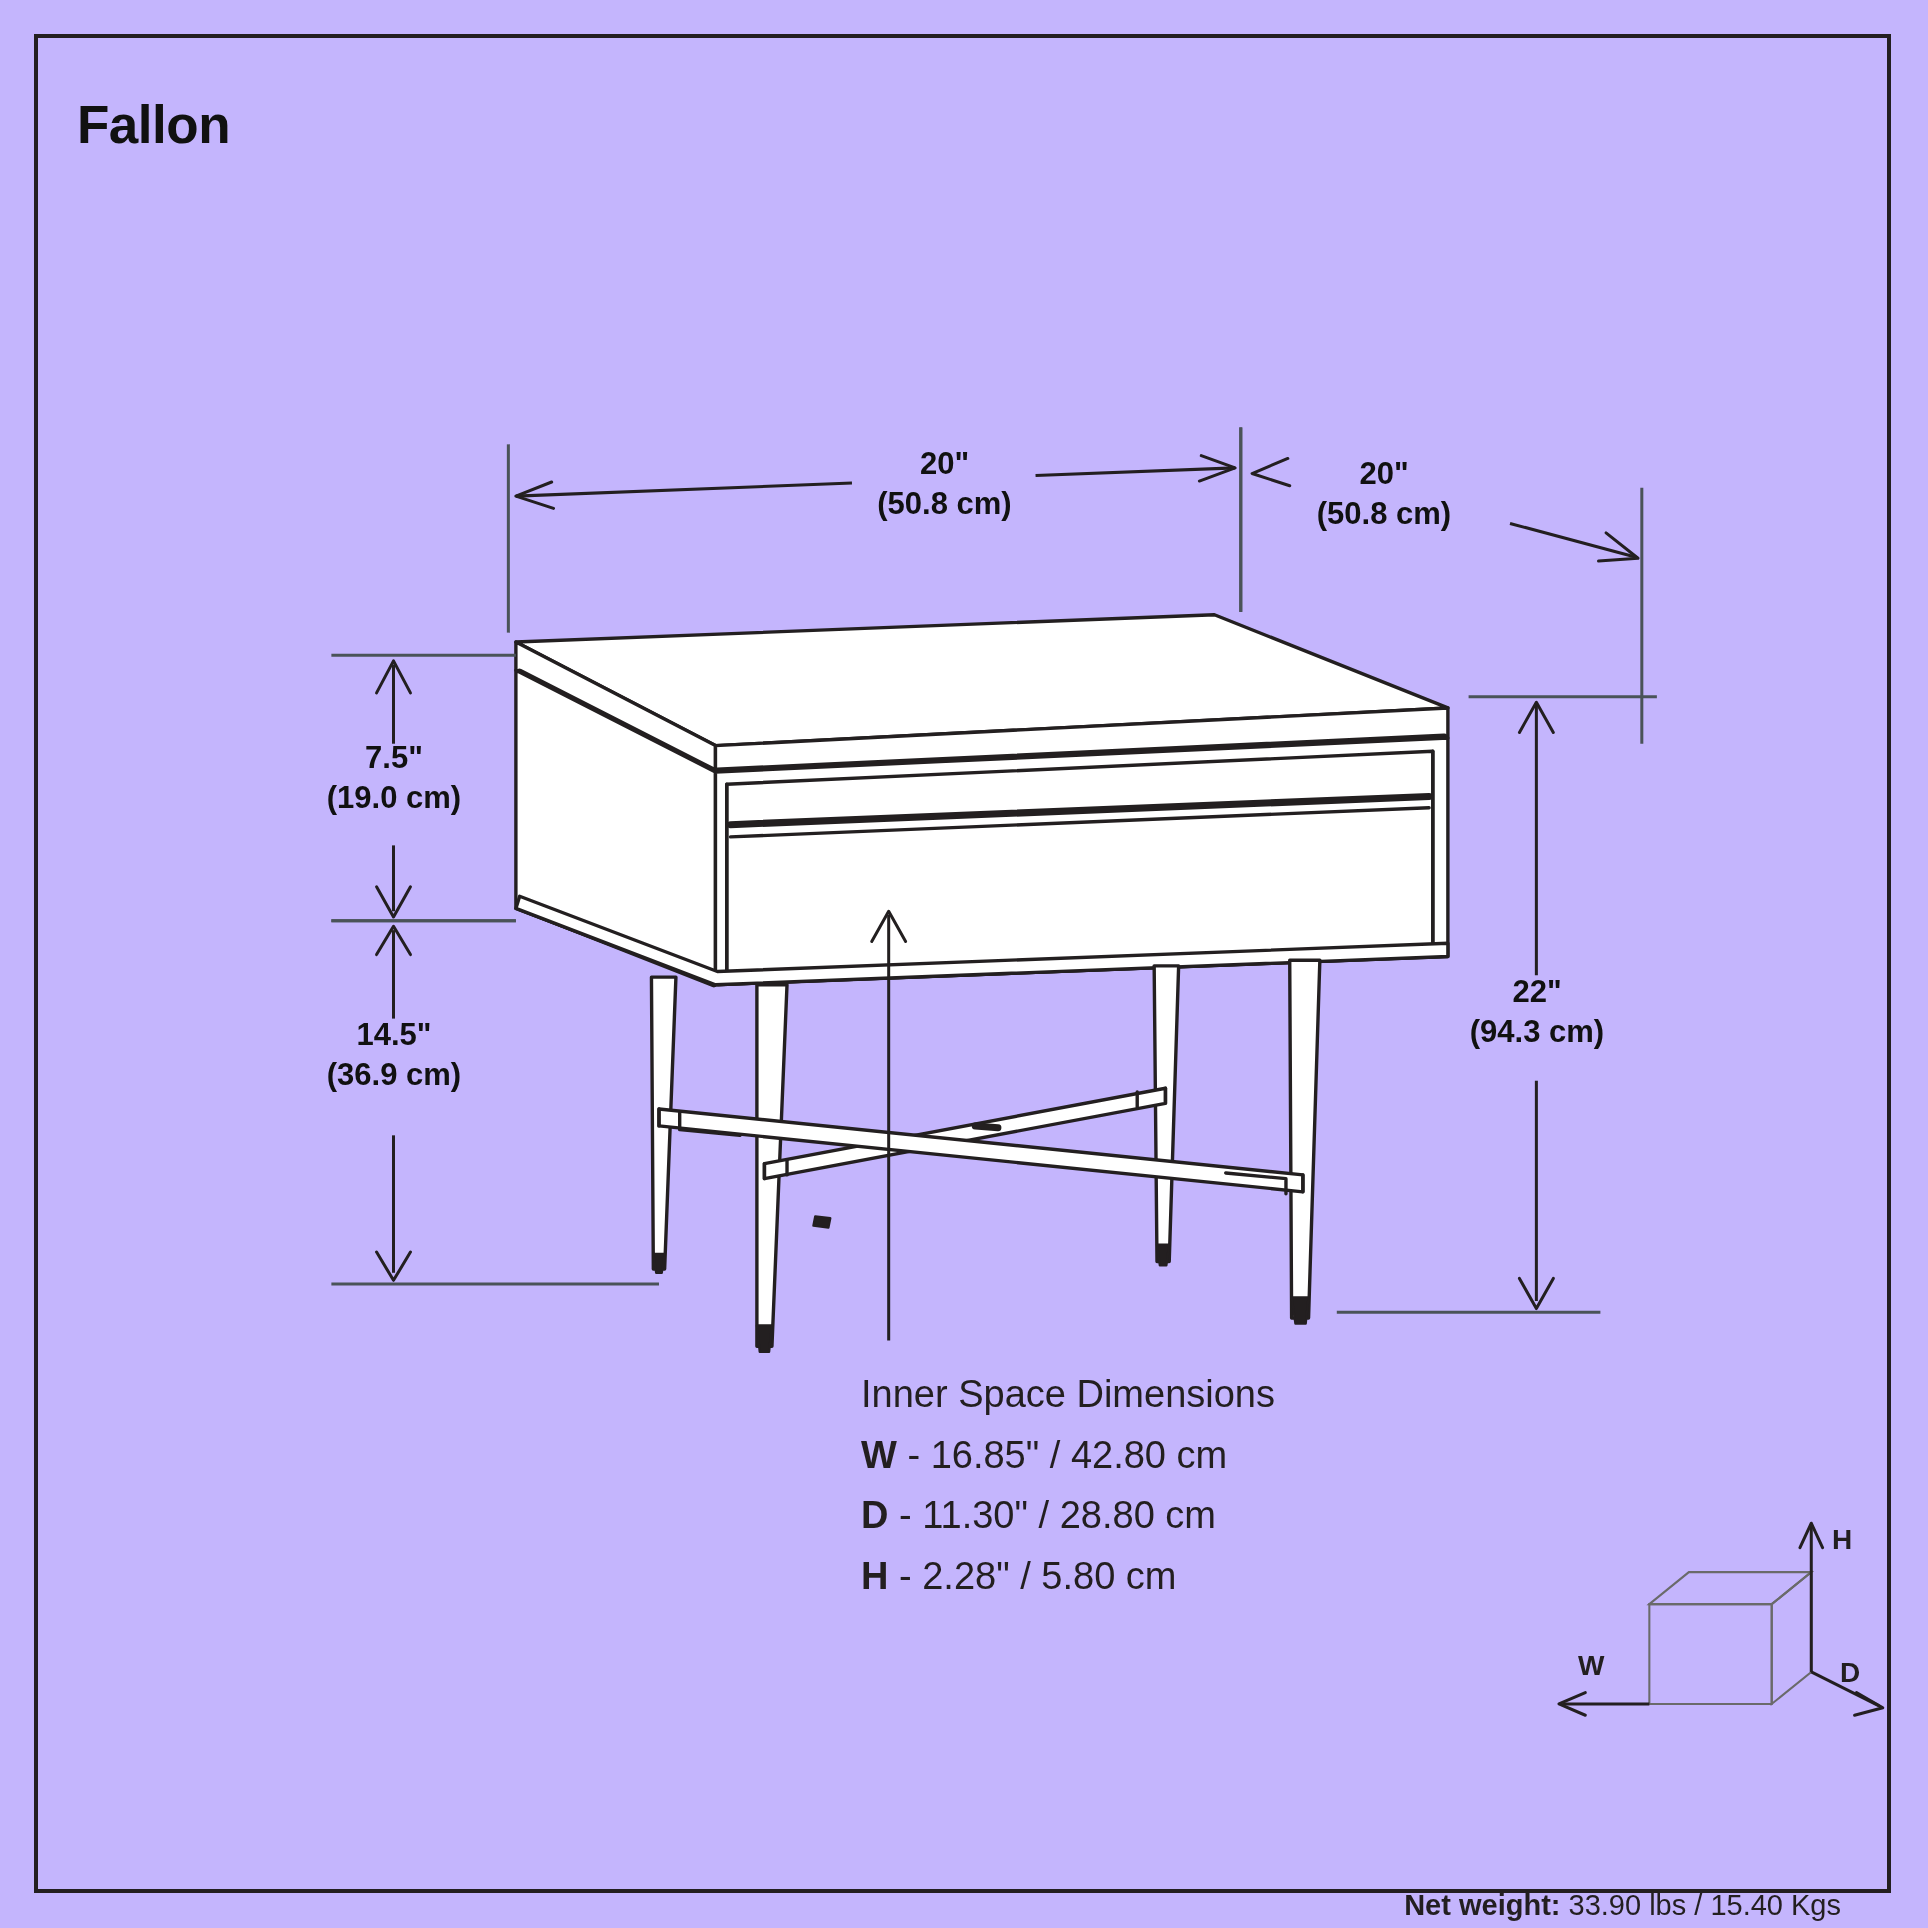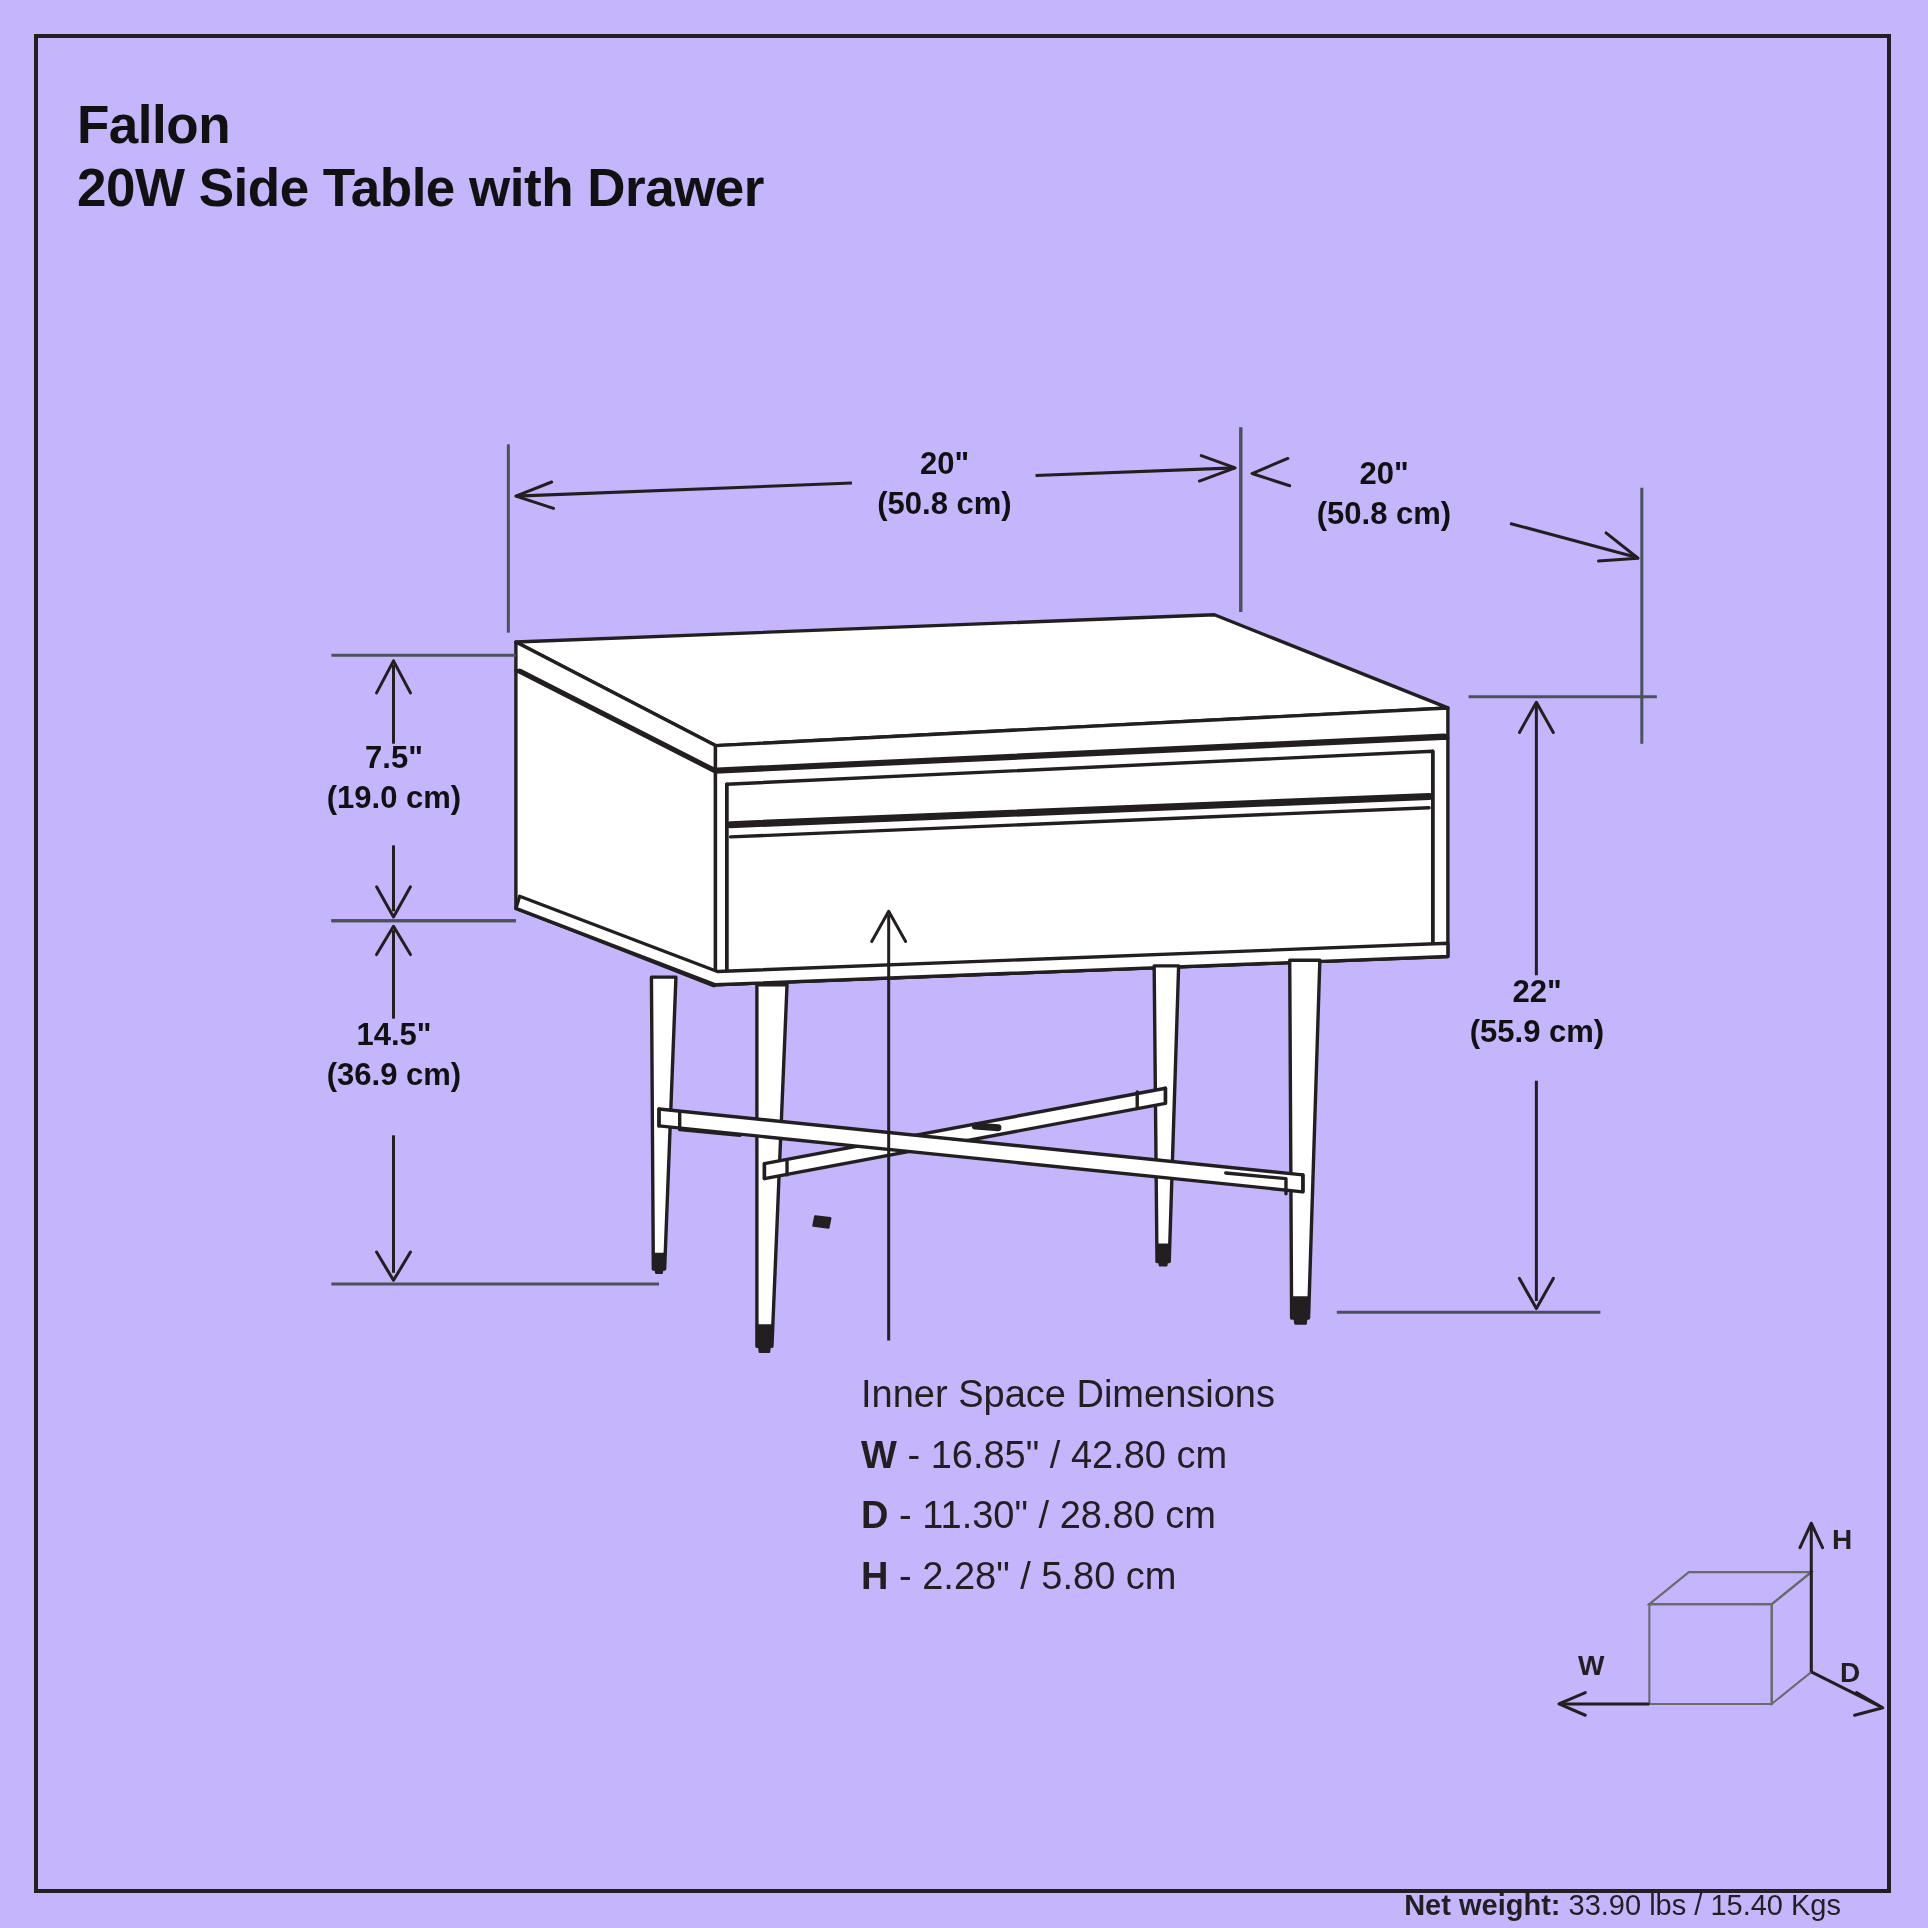--- a/index.html
+++ b/index.html
@@ -92,21 +92,20 @@
 </style>
 </head>
 <body>
 
 <div id="sheet">
 
   <div id="border-frame"></div>
 
   <div id="titleblock">
     <div class="line">Fallon</div>
-    <div class="line">20W Side Table with Drawer</div>
   </div>
 
   <svg id="drawing-svg" viewBox="0 0 2048 2048">
     <defs>
       <style>
         .ol   { fill:none; stroke:#231f20; stroke-width:3.6; stroke-linejoin:round; stroke-linecap:round; }
         .olth { fill:none; stroke:#231f20; stroke-width:7.5; stroke-linejoin:round; stroke-linecap:round; }
         .olf  { fill:#ffffff; stroke:#231f20; stroke-width:3.6; stroke-linejoin:round; }
         .dark { fill:#231f20; stroke:#231f20; stroke-width:2.4; stroke-linejoin:round; }
         .ext  { fill:none; stroke:#4a5358; stroke-width:3.2; stroke-linecap:butt; }
@@ -277,21 +276,21 @@
     <div>(19.0 cm)</div>
   </div>
 
   <div class="dimtext" style="left:281px; top:1015px; width:226px;">
     <div>14.5"</div>
     <div>(36.9 cm)</div>
   </div>
 
   <div class="dimtext" style="left:1424px; top:972px; width:226px;">
     <div>22"</div>
-    <div>(55.9 cm)</div>
+    <div>(94.3 cm)</div>
   </div>
 
   <div id="innerspec">
     <div class="heading">Inner Space Dimensions</div>
     <div class="row">
       <b>W</b><span> - </span><span>16.85" / 42.80 cm</span>
     </div>
     <div class="row">
       <b>D</b><span> - </span><span>11.30" / 28.80 cm</span>
     </div>

